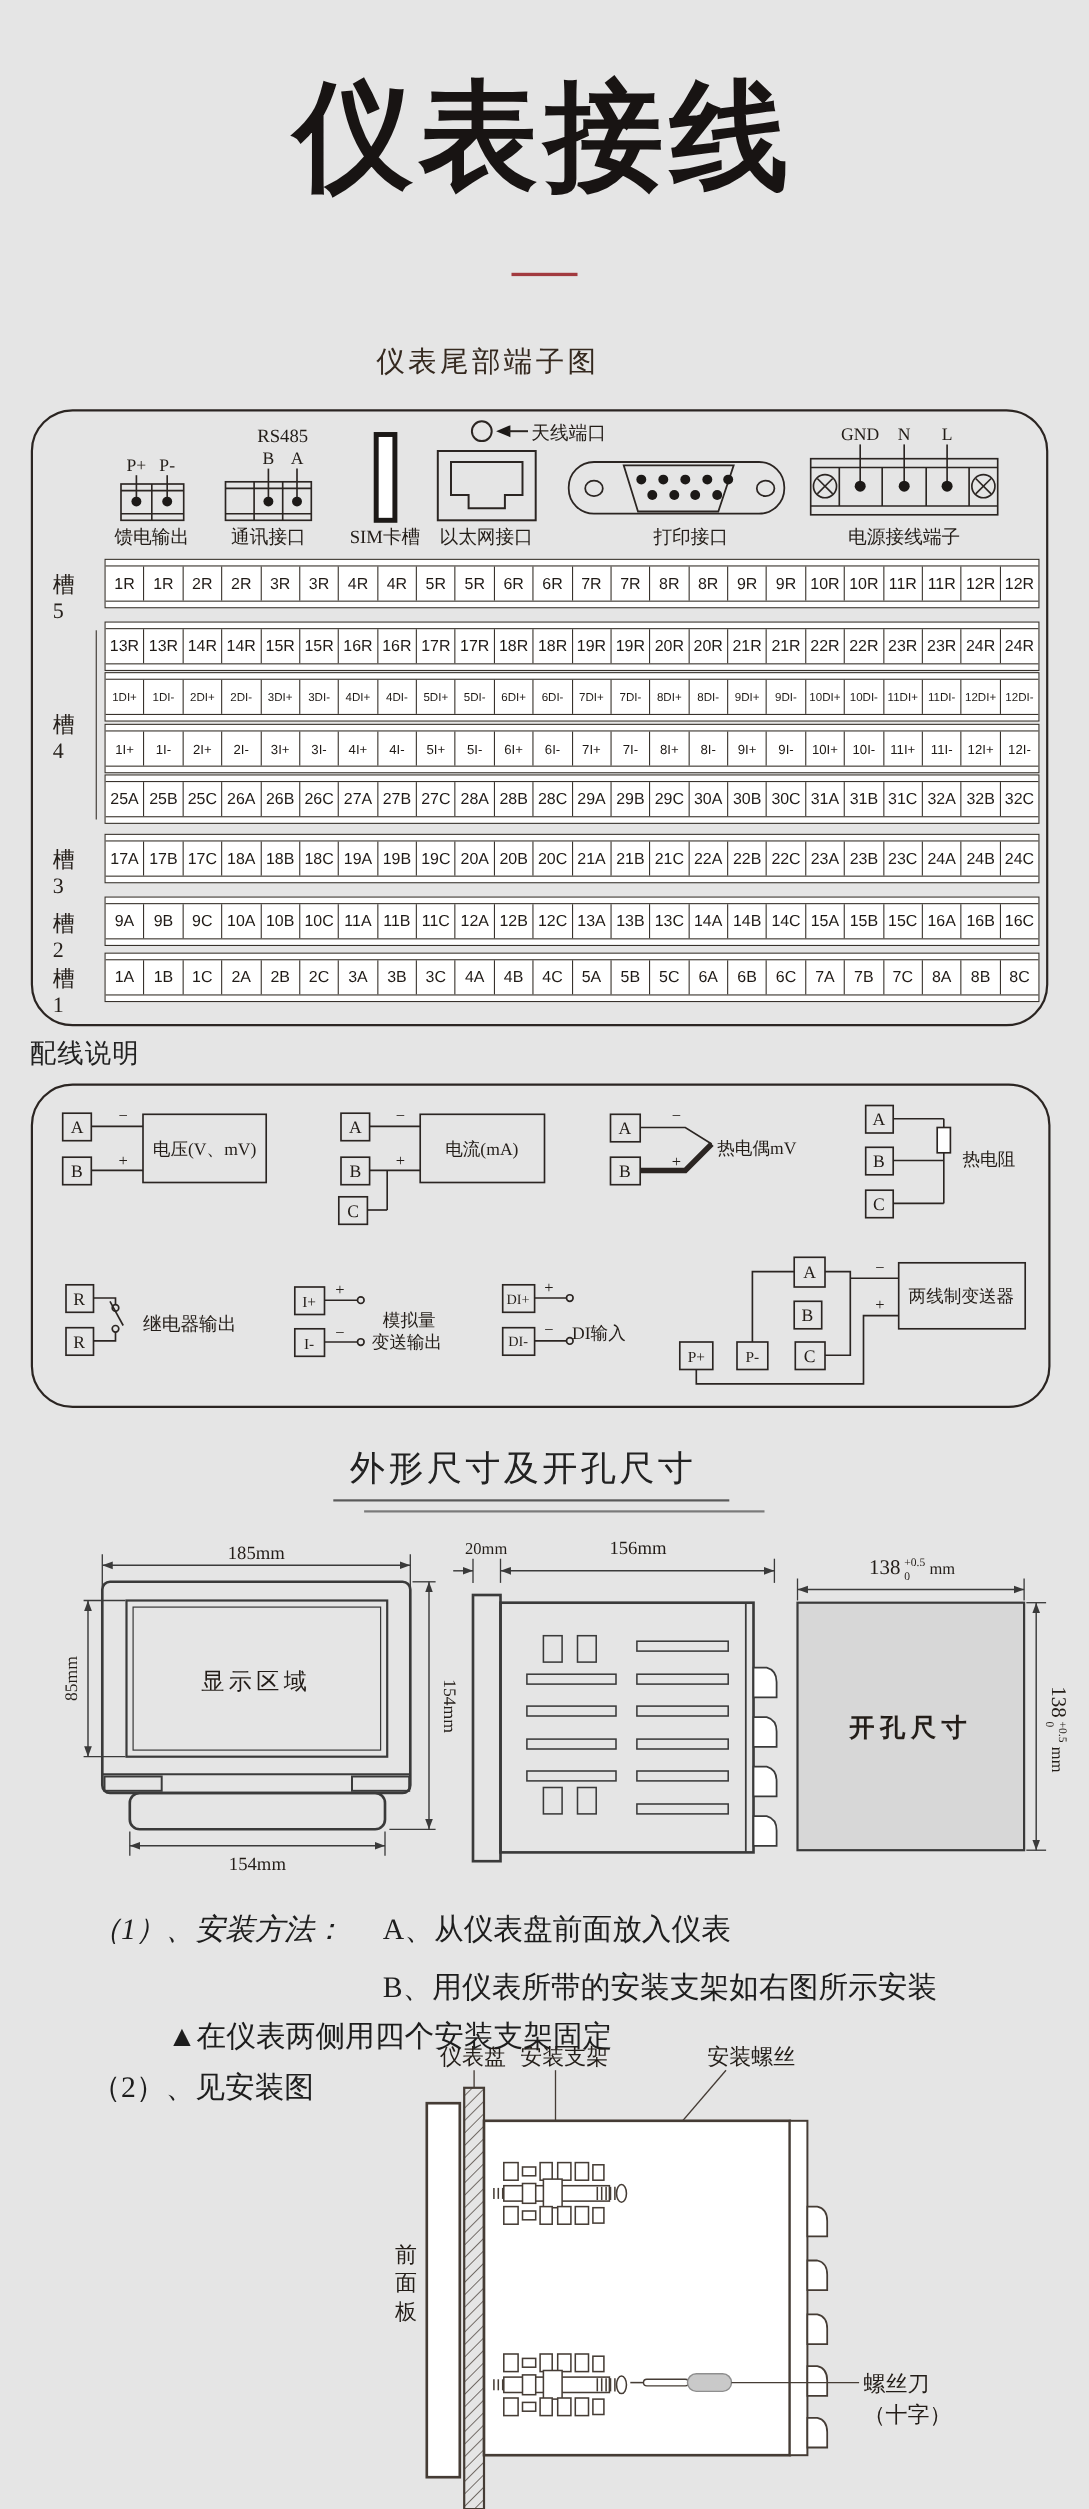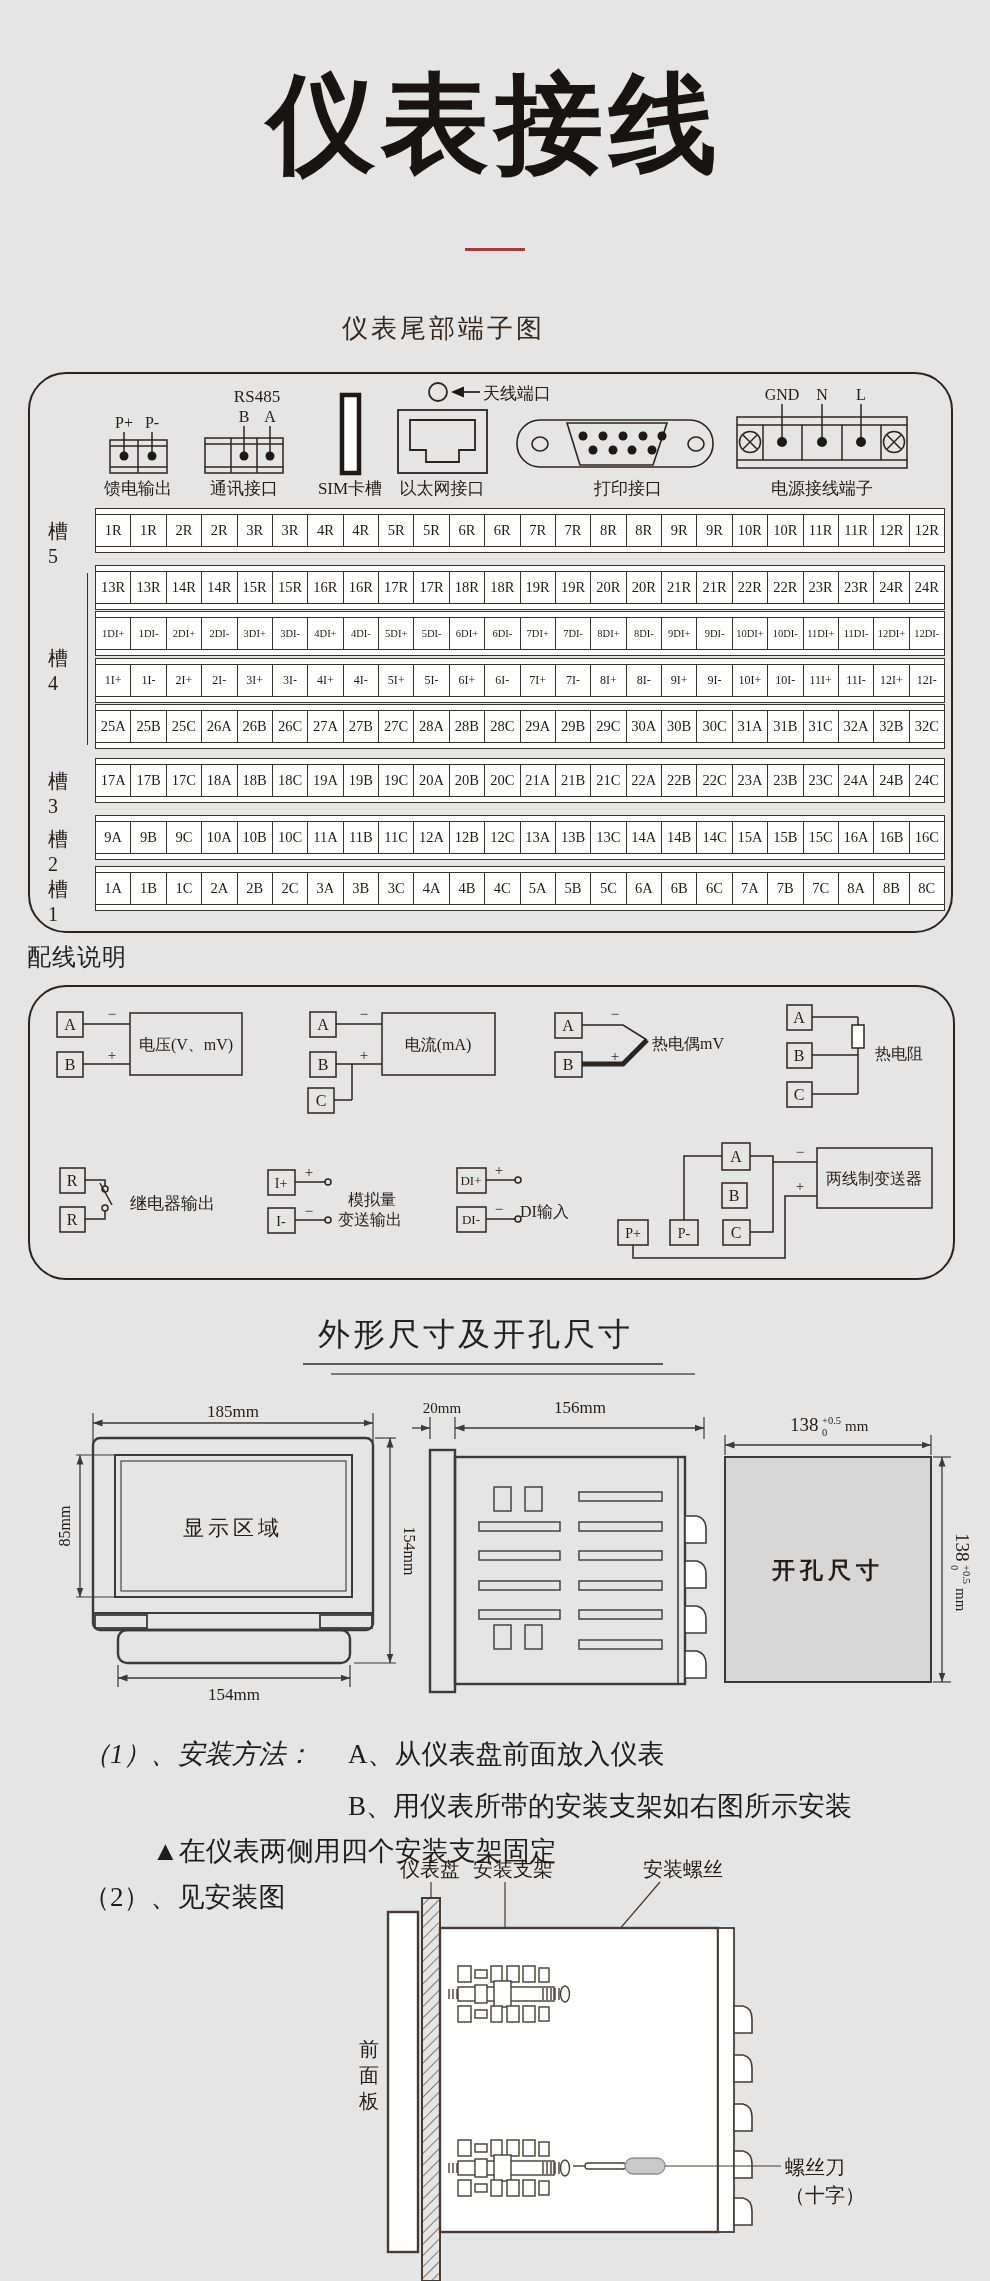--- a/index.html
+++ b/index.html
@@ -19,21 +19,21 @@
 .h-dims{left:318px;top:1313px;font-size:32px;letter-spacing:3px;font-weight:400;color:#222;}
 .h-dims-u1{left:303px;top:1363px;width:360px;height:2px;background:#5a5a5a;}
 .h-dims-u2{left:331px;top:1373px;width:364px;height:2px;background:#7a7a7a;}
 .inst{font-family:var(--serif);font-size:27px;color:#1d1d1d;white-space:nowrap;}
 svg{position:absolute;overflow:visible;}
 svg text{font-family:var(--serif);fill:#231d18;}
 .strip{box-sizing:border-box;position:absolute;left:95px;width:850px;height:45px;border:1.5px solid #38322c;background:#fff;display:flex;flex-direction:column;}
 .band{height:5px;flex:none;}
 .bt{border-bottom:1.4px solid #38322c;}
 .bb{border-top:1.4px solid #38322c;}
-.cells{flex:1;display:flex;font-family:Liberation Serif, serif;}
+.cells{flex:1;display:flex;font-family:Liberation Sans, sans-serif;}
 .cell{flex:1 1 0;min-width:0;border-right:1.4px solid #38322c;display:flex;align-items:center;justify-content:center;color:#1f1a16;overflow:hidden;}
 .cell:last-child{border-right:none;}
 .slot-label{position:absolute;left:48px;font-family:var(--serif);font-size:20px;color:#26201b;}
 .s4-bracket{left:87px;top:573px;width:0;height:172px;border-left:1.6px solid #38322c;}
 </style>
 </head>
 <body>
 
 <div class="page">
 

